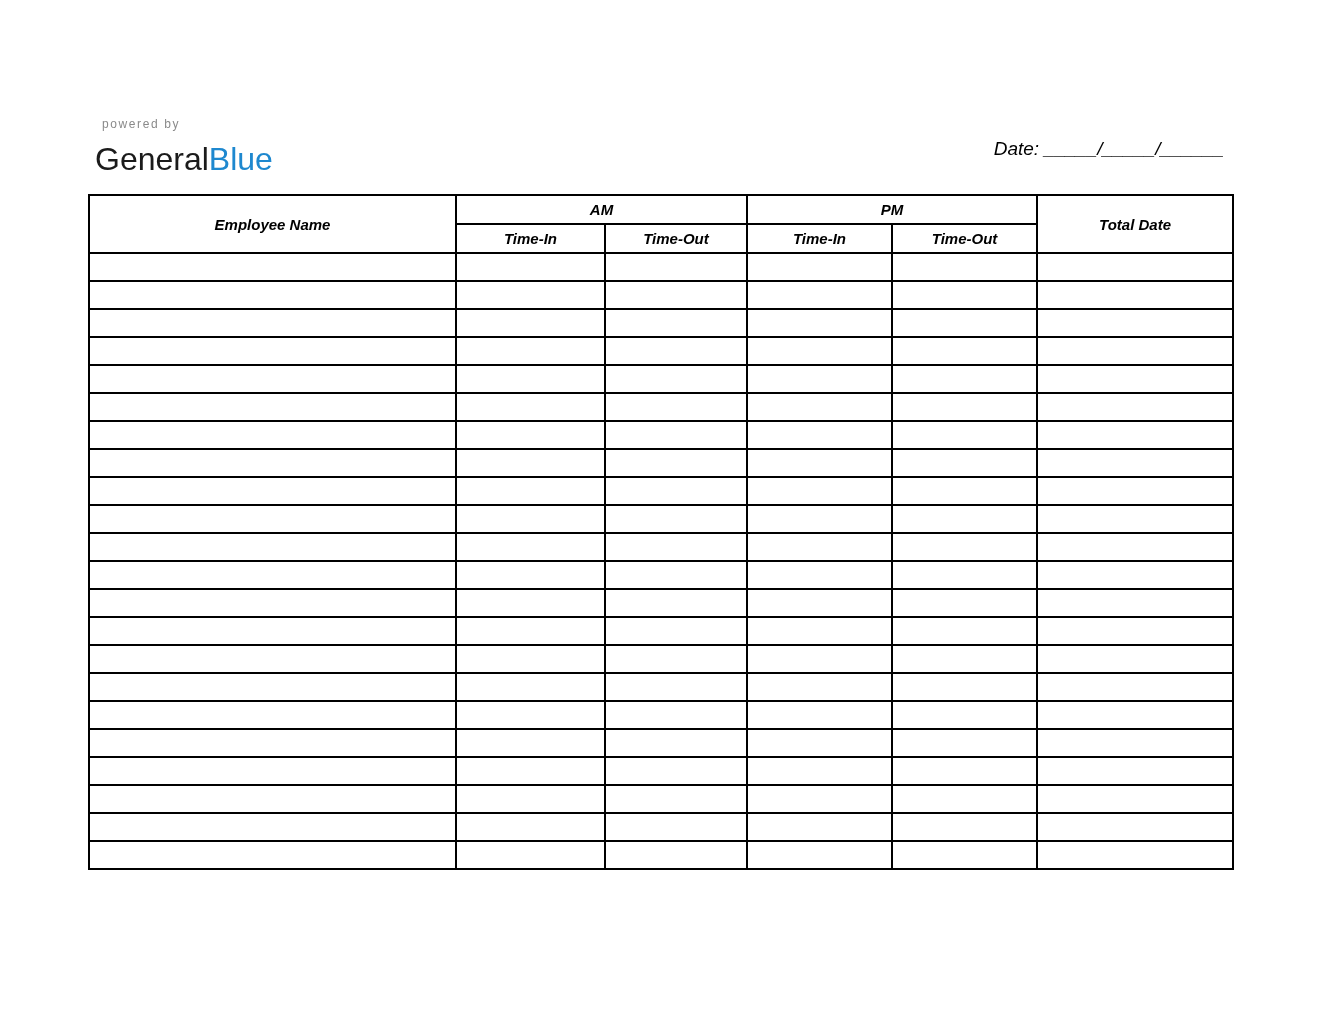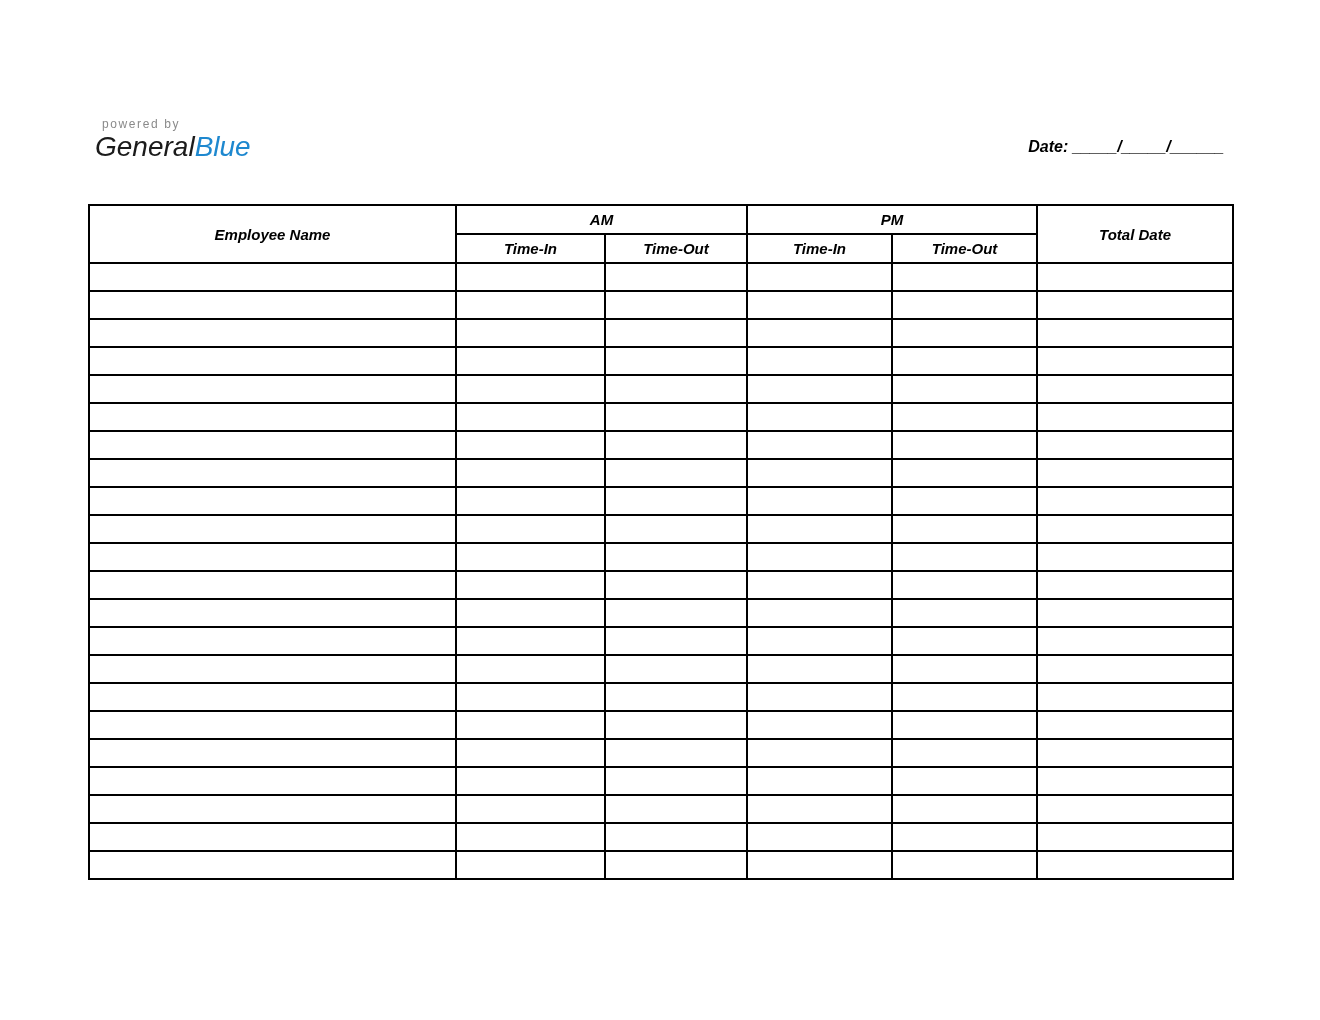--- a/index.html
+++ b/index.html
@@ -20,48 +20,47 @@
   .brand {
     position: absolute;
     left: 95px;
     top: 117px;
   }
   .powered-by {
     font-size: 12px;
     letter-spacing: 1.6px;
     color: #8a8a8a;
     margin-left: 7px;
-    margin-bottom: 1px;
+    margin-bottom: 13px;
   }
   .brand-name {
-    font-size: 28px;
+    font-size: 32px;
     line-height: 30px;
     letter-spacing: 0px;
-    font-style: italic;
   }
   .brand-general { color: #1b1b1b; }
   .brand-blue   { color: #1e88cf; }
 
   
   .date-field {
     position: absolute;
     top: 138px;
     right: 96px;
-    font-size: 16px;
-    font-weight: bold;
+    font-size: 19px;
+    font-weight: normal;
     font-style: italic;
     color: #000000;
     white-space: nowrap;
   }
 
   
   table.timesheet {
     position: absolute;
     left: 88px;
-    top: 204px;
+    top: 194px;
     width: 1144px;
     border-collapse: collapse;
     table-layout: fixed;
   }
   table.timesheet th,
   table.timesheet td {
     border: 2px solid #000000;
     padding: 0;
     overflow: hidden;
   }

